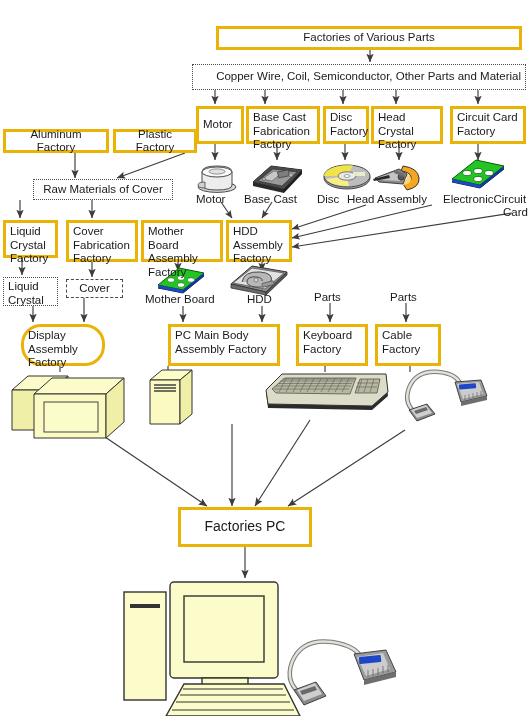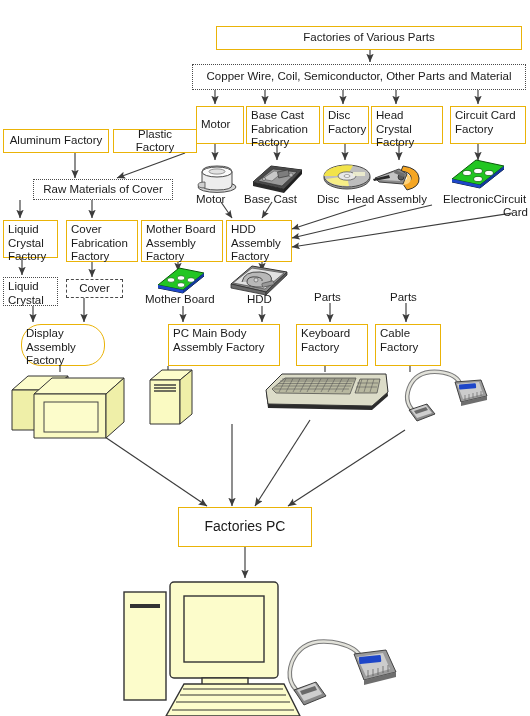--- a/index.html
+++ b/index.html
@@ -16,21 +16,21 @@
   }
   #svglayer{
     position:absolute;
     left:0; top:0;
     width:530px; height:716px;
     pointer-events:none;
   }
   .node{
     position:absolute;
     box-sizing:border-box;
-    border:1px solid #eab308;
+    border:3px solid #eab308;
     background:#ffffff;
     font-size:11.5px;
     line-height:13.5px;
     color:#1a1a1a;
     padding:2px 4px;
     z-index:3;
   }
   .node.center{
     display:flex;
     align-items:center;
@@ -141,21 +141,21 @@
       <line x1="405" y1="430" x2="288" y2="506" marker-end="url(#ah)"></line>
 
       <line x1="245" y1="547" x2="245" y2="578" marker-end="url(#ah)"></line>
     </g>
   </svg>
 
   <div class="node center" style="left:216px;top:26px;width:306px;height:24px;">
     <span>Factories of Various Parts</span>
   </div>
 
-  <div class="node center dotted" style="left:192px;top:64px;width:334px;height:26px;font-size:11.5px;">
+  <div class="node center dotted" style="left:192px;top:64px;width:334px;height:26px;font-size:11.5px;justify-content:flex-end;">
     <span>Copper Wire, Coil, Semiconductor, Other Parts and Material</span>
   </div>
 
   <div class="node vcenter" style="left:196px;top:106px;width:48px;height:38px;">
     <span style="white-space:pre-line">Motor</span>
   </div>
 
   <div class="node" style="left:246px;top:106px;width:74px;height:38px;">
     <span style="white-space:pre-line">Base Cast
 Fabrication

